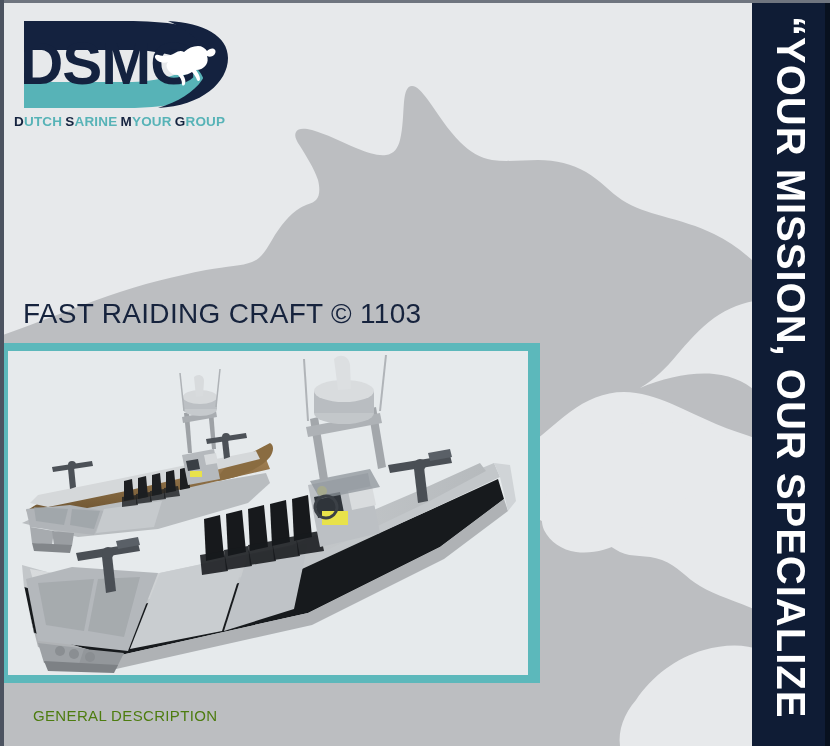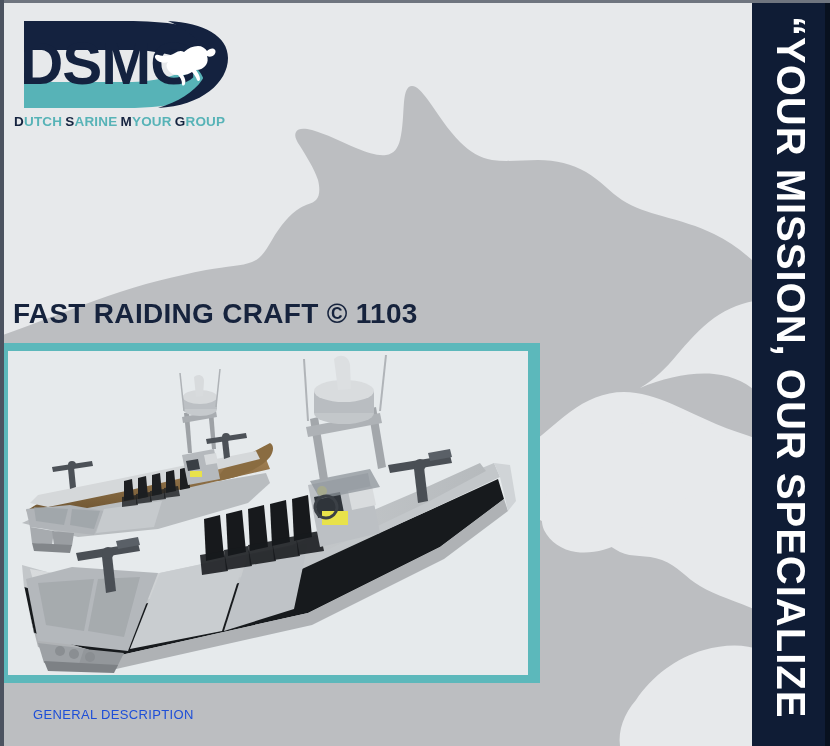--- a/index.html
+++ b/index.html
@@ -70,25 +70,25 @@
     letter-spacing: 0.2px;
     white-space: nowrap;
   }
   .tg-cap { color: #15233f; }
   .tg-rest { color: #57b3b7; }
   .tg-word { margin-right: 3px; }
 
   
   .slide-title {
     position: absolute;
-    left: 13px;
+    left: 23px;
     top: 298px;
     z-index: 20;
     font-size: 28px;
-    font-weight: bold;
+    font-weight: normal;
     color: #16233d;
     letter-spacing: 0.3px;
     white-space: nowrap;
     font-family: "Liberation Sans", sans-serif;
   }
 
   
   .picture-frame {
     position: absolute;
     left: 0px;
@@ -112,22 +112,22 @@
     position: absolute;
     left: 0; top: 0;
   }
 
   
   .footer-label {
     position: absolute;
     left: 33px;
     top: 707px;
     z-index: 25;
-    font-size: 13px;
-    color: #1d4ed8;
+    font-size: 15px;
+    color: #4d7c0f;
     letter-spacing: 0.35px;
     white-space: nowrap;
   }
 
   
   .sidebar {
     position: absolute;
     right: 0;
     top: 0;
     width: 78px;

